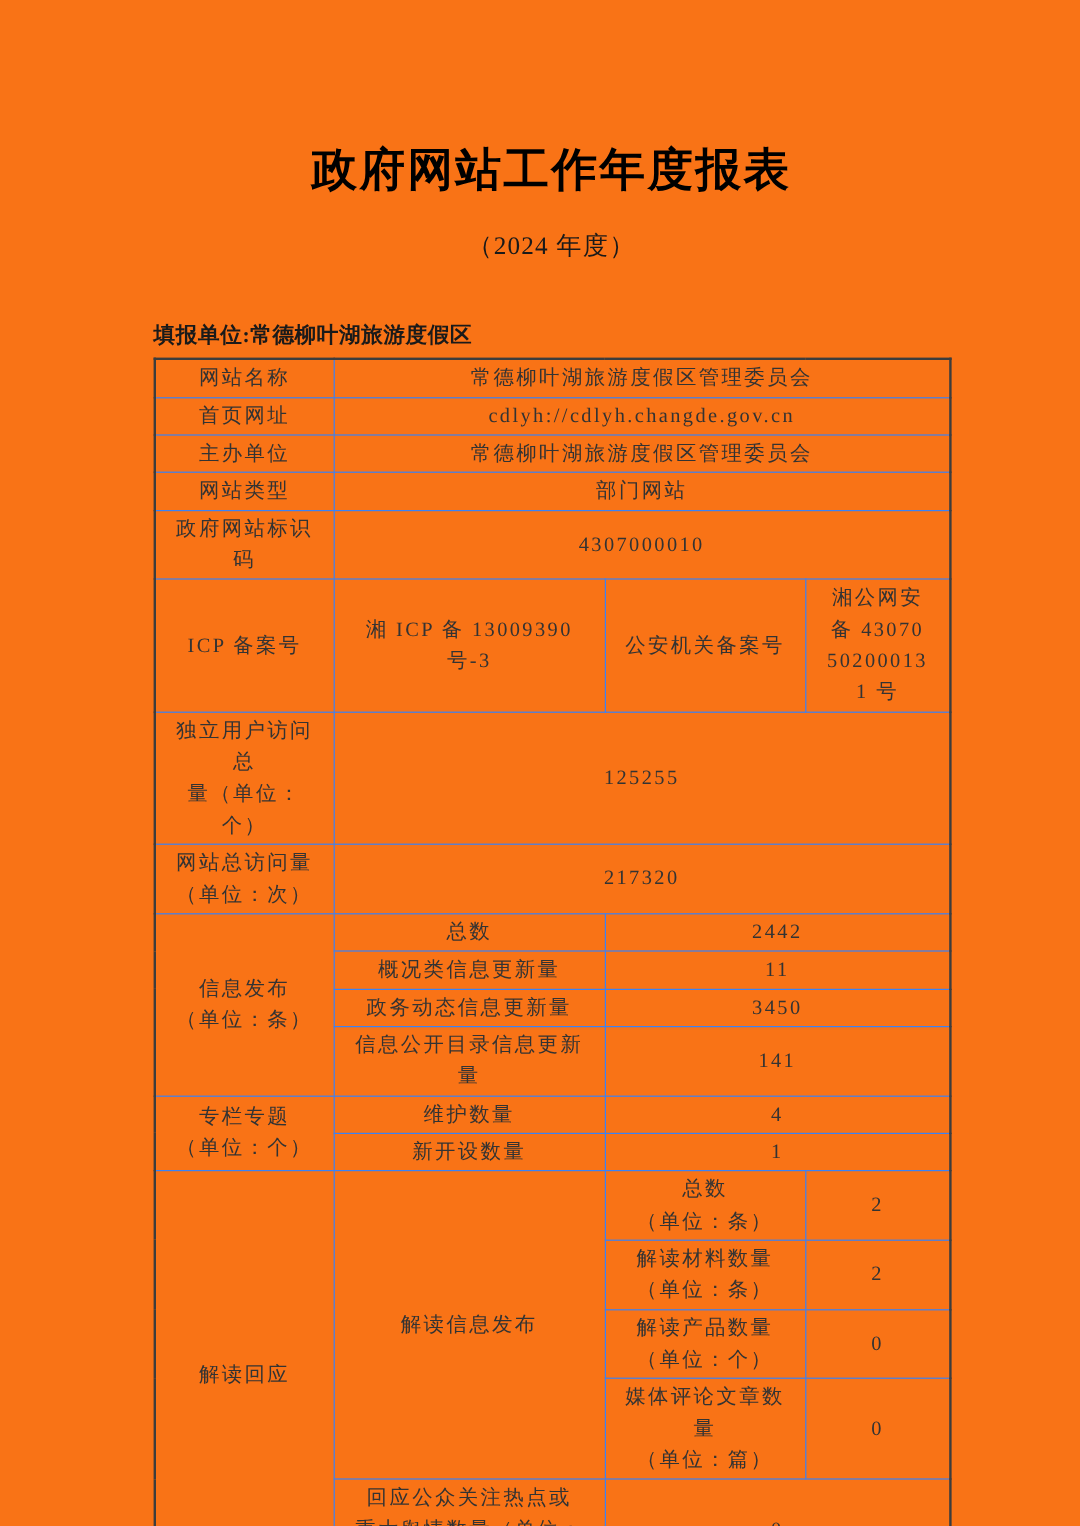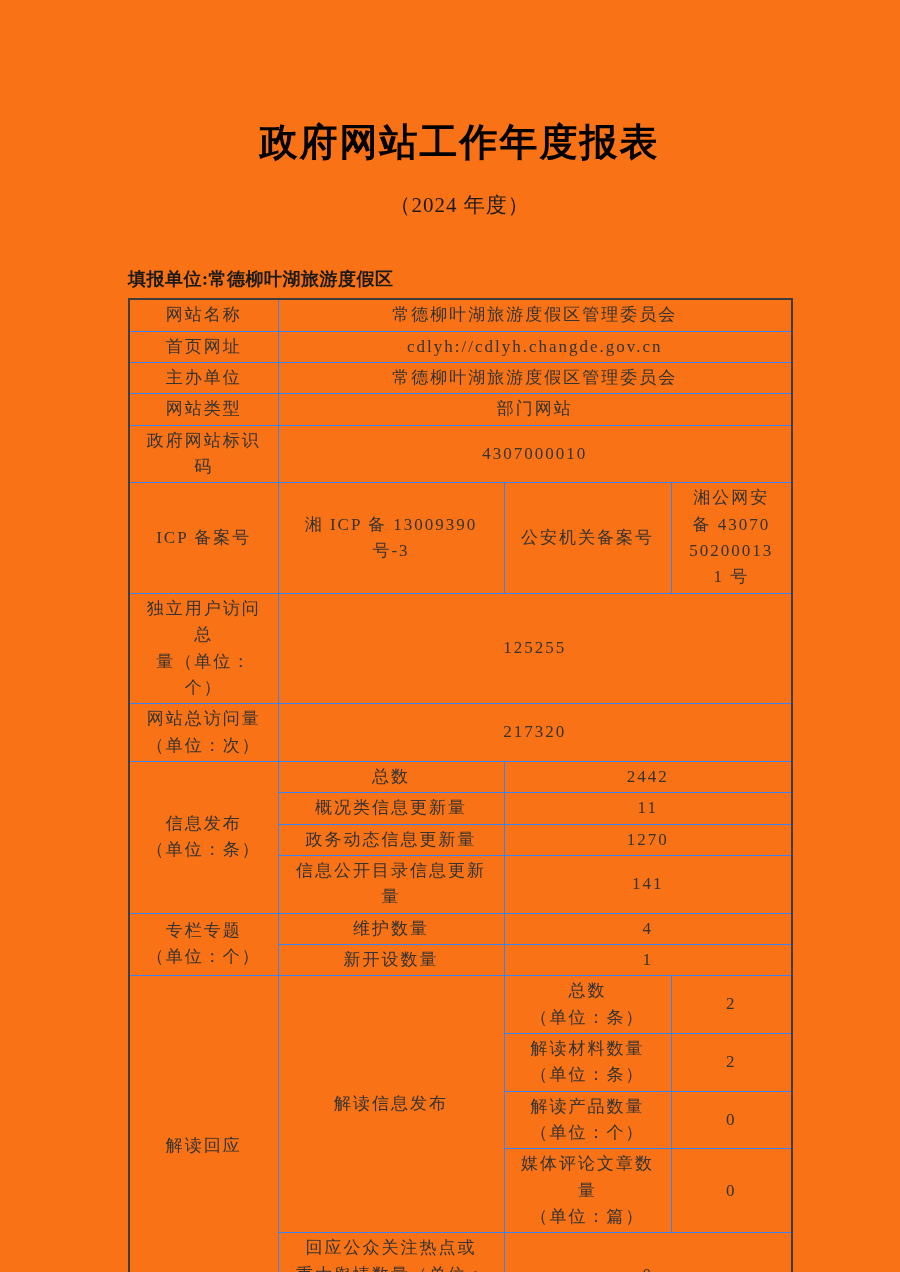--- a/index.html
+++ b/index.html
@@ -140,21 +140,21 @@
 （单位：条）</td>
         <td>总数</td>
         <td colspan="2">2442</td>
       </tr>
       <tr class="r-info">
         <td>概况类信息更新量</td>
         <td colspan="2">11</td>
       </tr>
       <tr class="r-info">
         <td>政务动态信息更新量</td>
-        <td colspan="2">1270</td>
+        <td colspan="2">3450</td>
       </tr>
       <tr class="r-info">
         <td>信息公开目录信息更新量</td>
         <td colspan="2">141</td>
       </tr>
 
       <tr class="r-info">
         <td rowspan="2">专栏专题
 （单位：个）</td>
         <td>维护数量</td>

